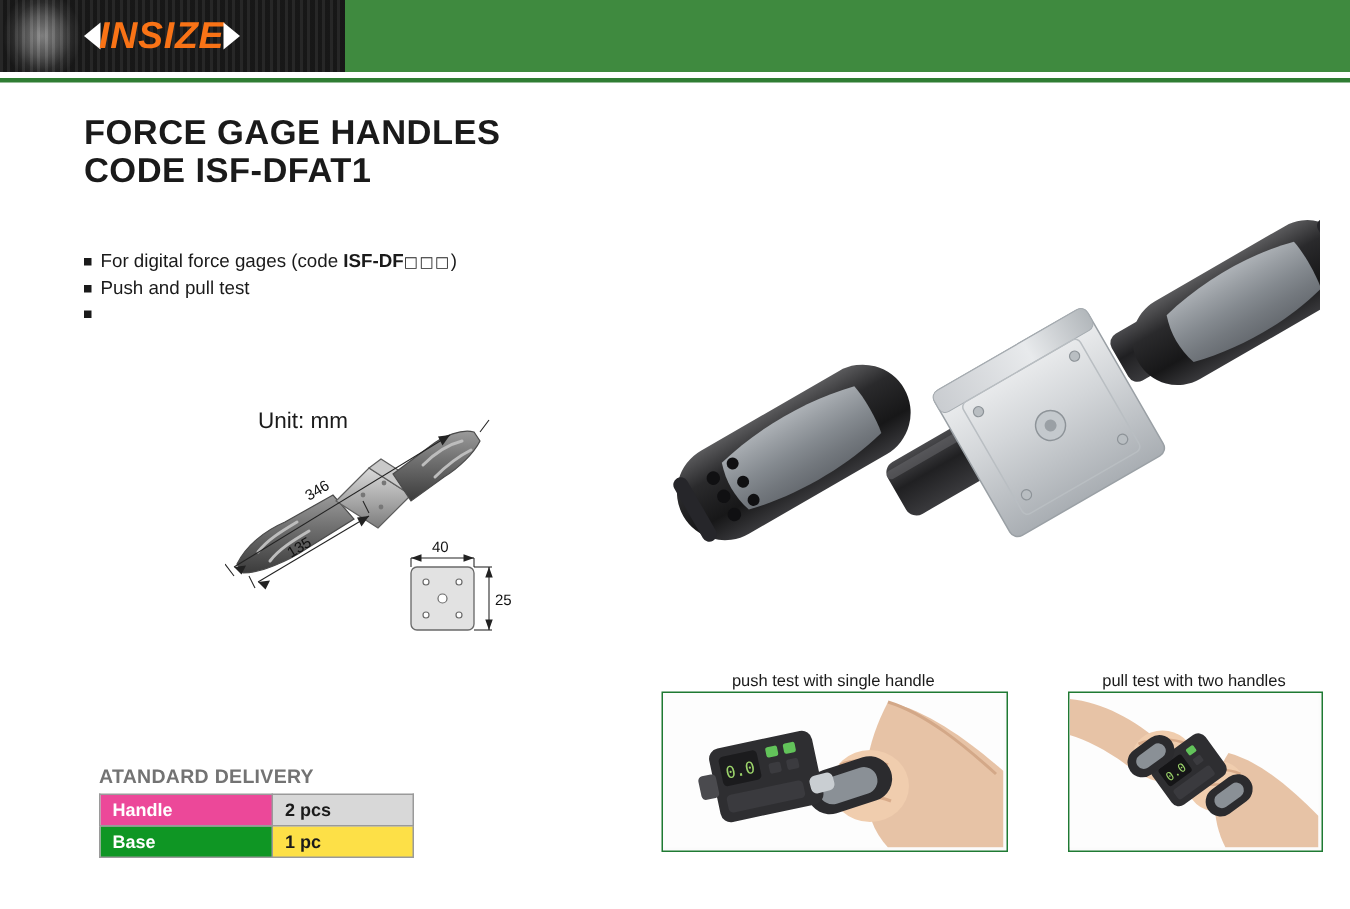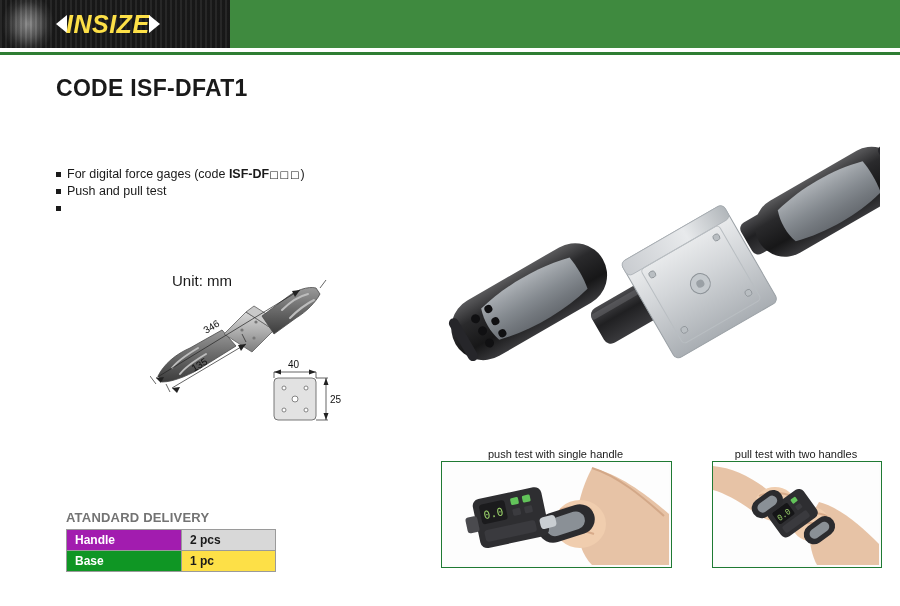--- a/index.html
+++ b/index.html
@@ -68,21 +68,21 @@
     display: flex;
     align-items: center;
     z-index: 5;
   }
   .logo-text {
     font-family: "Liberation Sans", sans-serif;
     font-style: italic;
     font-weight: bold;
     font-size: 25px;
     letter-spacing: 0.5px;
-    color: #fde047;
+    color: #f97316;
     line-height: 24px;
   }
   .logo-arrow-left {
     width: 0; height: 0;
     border-top: 9px solid transparent;
     border-bottom: 9px solid transparent;
     border-right: 11px solid #ffffff;
     margin-right: -1px;
   }
   .logo-arrow-right {
@@ -207,21 +207,21 @@
     font-size: 12px;
   }
   .delivery-table td {
     border: 1px solid #9a9a9a;
     height: 20px;
     padding: 0 8px;
     font-weight: bold;
   }
   .delivery-table td.label {
     width: 98px;
-    background: #a21caf;
+    background: #ec4899;
     color: #ffffff;
     font-weight: bold;
   }
   .delivery-table tr.alt td.label { background: #0f9624; margin-top: 12px; }
   .delivery-table td.value { background: #d8d8d8; color: #1a1a1a; }
   .delivery-table tr.alt td.value { background: #fde047; }
 
   svg { display: block; }
 </style>
 </head>
@@ -233,20 +233,21 @@
   <div class="header-photo"></div>
   <div class="logo">
     <span class="logo-arrow-left"></span>
     <span class="logo-text">INSIZE</span>
     <span class="logo-arrow-right"></span>
   </div>
 </div>
 <div class="header-rule"></div>
 
 <div class="title-block">
+  <div class="title-line">FORCE GAGE HANDLES</div>
   <div class="title-line">CODE ISF-DFAT1</div>
 </div>
 
 <div class="bullets">
   <div class="bullet">
     <span class="sq"></span>
     <span><span>For digital force gages (code </span><b>ISF-DF</b><b class="boxglyph">□□□</b><span>)</span></span>
   </div>
   <div class="bullet">
     <span class="sq"></span>

